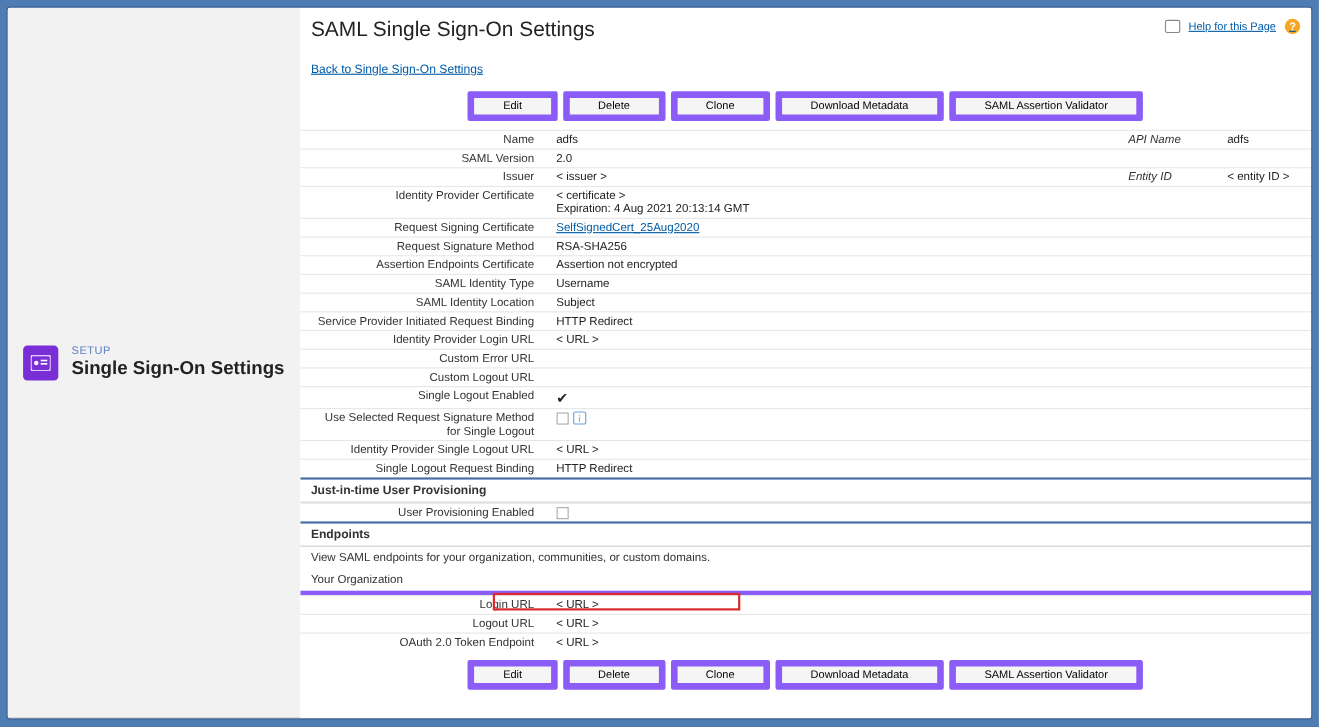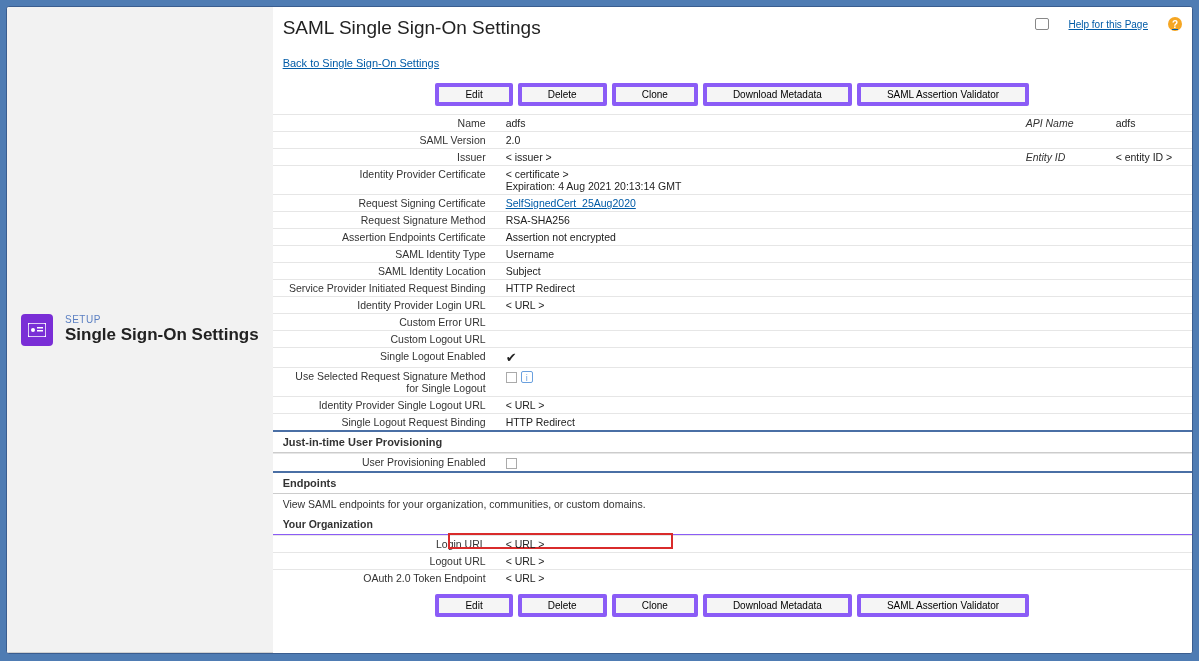--- a/index.html
+++ b/index.html
@@ -43,32 +43,32 @@
     overflow: auto;
   }
   .page-head {
     padding: 0 10px 6px 10px;
     display: flex;
     justify-content: space-between;
     align-items: flex-start;
   }
   .page-head h1 { font-size: 19px; font-weight: normal; color: #222; margin-bottom: 18px;}
   .page-head a.back { color: #015ba7; font-size: 11px; text-decoration: underline; margin-top: 19px; }
-  .help-link { color: #015ba7; font-size: 10px; display: flex; align-items: center; gap: 20px; text-decoration: underline;}
+  .help-link { color: #015ba7; font-size: 10px; display: flex; align-items: center; gap: 8px; text-decoration: underline;}
   .help-link .qmark { width:14px; height:14px; border-radius:50%; background:#f5a623; color:#fff; display:inline-flex; align-items:center; justify-content:center; font-weight:bold; font-size:10px;}
   .btn-row {
     text-align: center;
     padding: 8px 0;
   }
   .btn-row button {
     font-size: 10px;
     padding: 2px 26px;
     margin: 0 1px;
     background: #f5f5f5;
-    border: 4px solid #8b5cf6;
+    border: 6px solid #8b5cf6;
     border-radius: 2px;
     cursor: pointer;
   }
   .detail-table {
     width: 100%;
     border-collapse: collapse;
     font-size: 10.5px;
   }
   .detail-table tr { border-top: 1px solid #e6e6e6; }
   .detail-table tr:first-child { border-top: 1px solid #e6e6e6; }
@@ -88,21 +88,21 @@
   .section-head {
     border-top: 2px solid #4a6fa5;
     border-bottom: 1px solid #ccc;
     padding: 4px 10px;
     font-weight: bold;
     font-size: 11px;
     color: #333;
     margin-top: 0;
   }
   .section-desc { padding: 4px 10px; font-size: 10.5px; color:#333;}
-  .sub-head { padding: 4px 10px; font-size: 10.5px; font-weight: bold; color:#333; border-bottom:1px solid #8b5cf6;}
+  .sub-head { padding: 4px 10px; font-size: 10.5px; font-weight: normal; color:#333; border-bottom:4px solid #8b5cf6;}
   .highlight-row td { position: relative; }
   .highlight-box {
     position: absolute;
     border: 2px solid #d92b2b;
     pointer-events: none;
   }
   a.link { color:#015ba7; text-decoration: underline; }
   .printer-icon { width:14px; height:12px; display:inline-block; border:1px solid #888; border-radius:2px; position:relative;}
 </style>
 </head>

